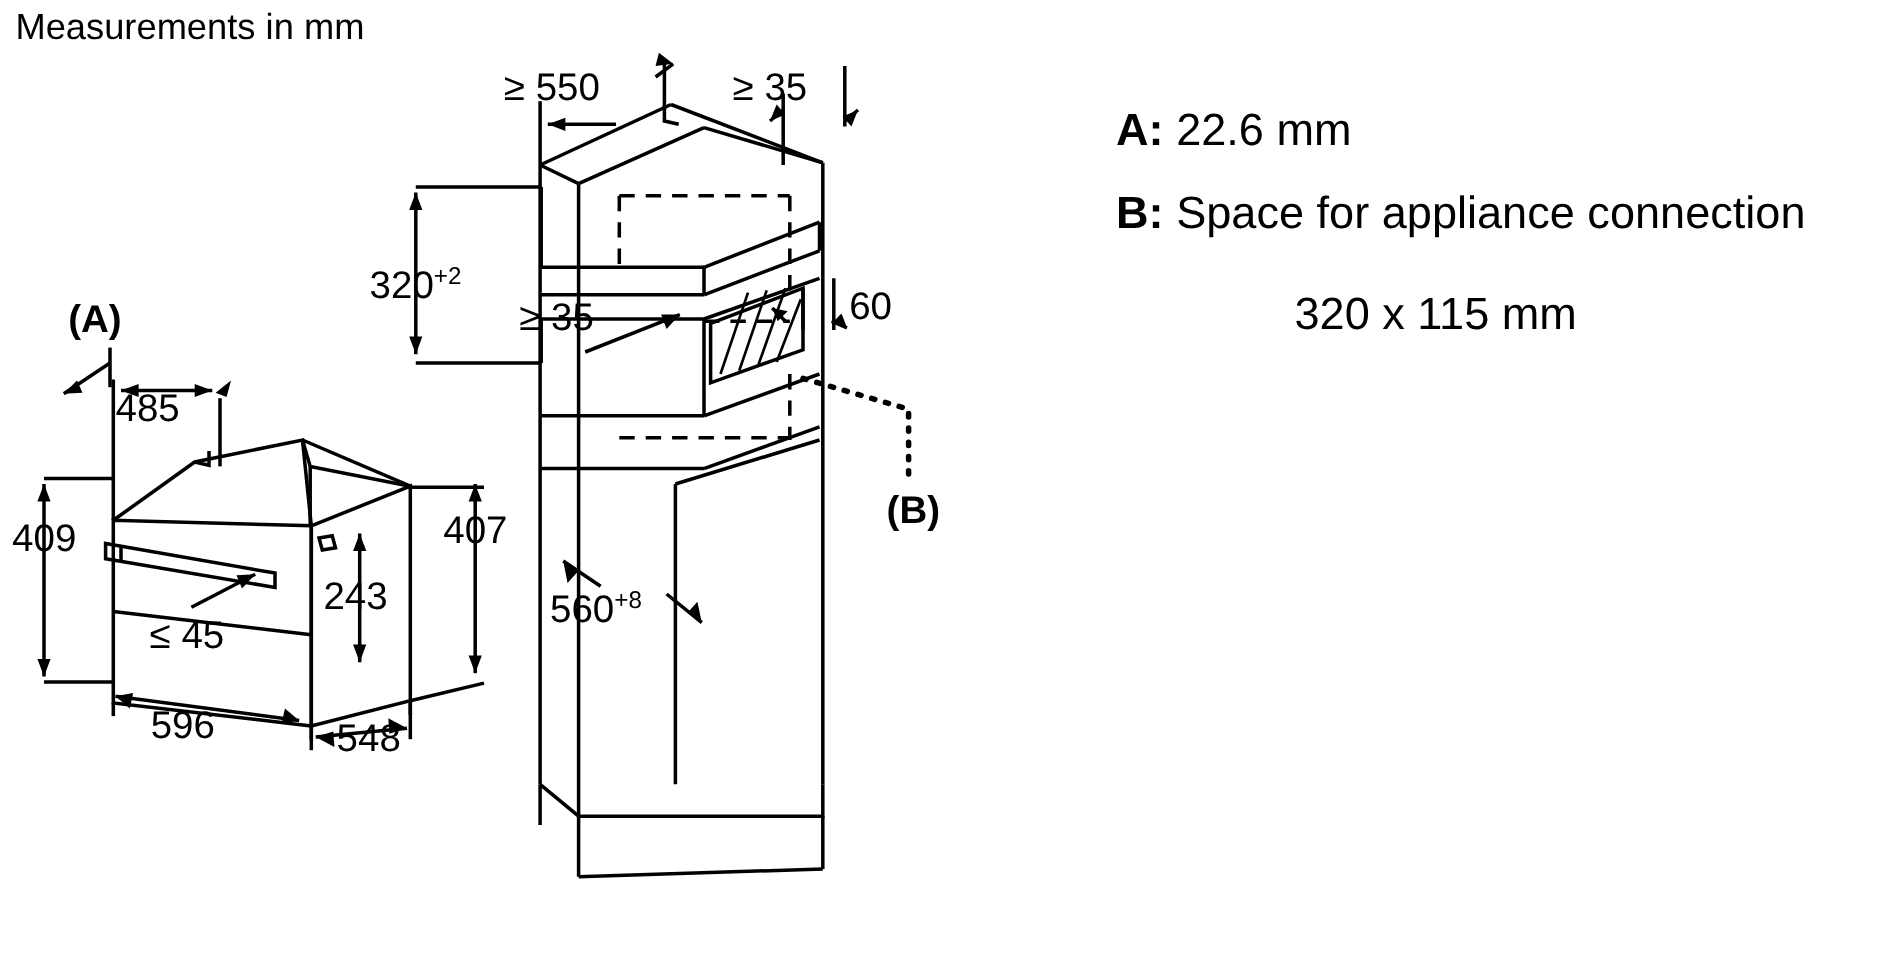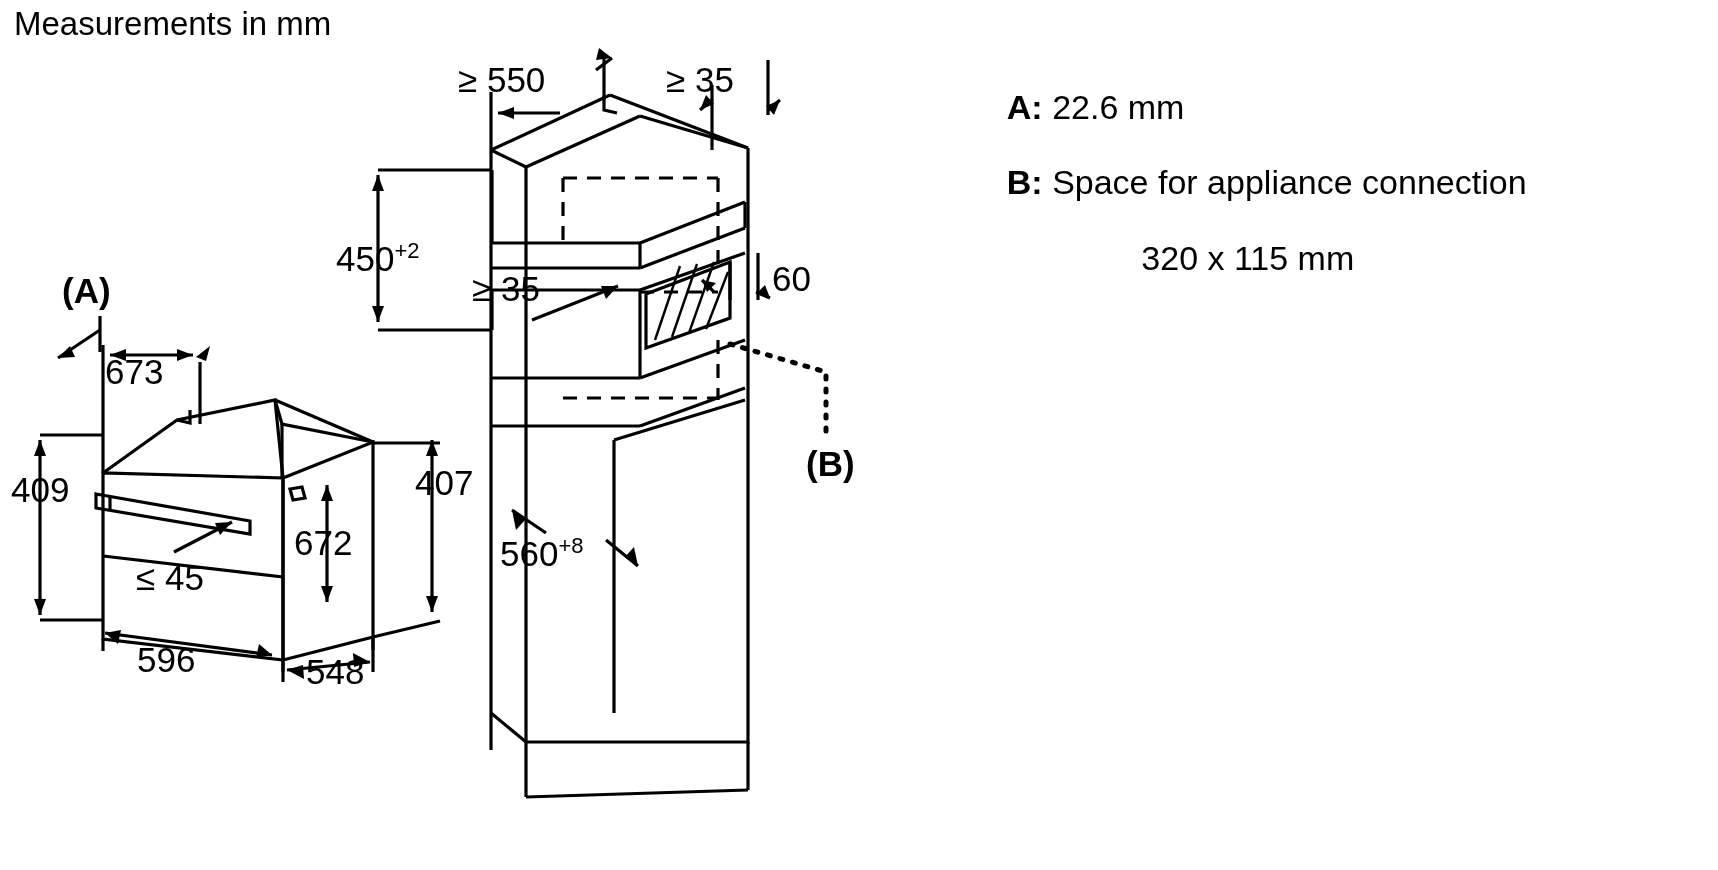--- a/index.html
+++ b/index.html
@@ -28,21 +28,21 @@
     color: #000;
     line-height: 1.12;
   }
   .title {
     font-size: 33px;
   }
   .dim {
     font-size: 35px;
   }
   .legend {
-    font-size: 34px;
+    font-size: 41px;
   }
   .bold {
     font-weight: bold;
   }
   svg {
     position: absolute;
     left: 0;
     top: 0;
   }
   .sup {
@@ -249,31 +249,31 @@
         <path d="M 512 510 l 13 10 l -9 10 z" fill="#000" stroke="none"></path>
         <path d="M 606 540 L 638 566"></path>
         <path d="M 638 566 l -13 -9 l 9 -10 z" fill="#000" stroke="none"></path>
       </g>
     </g>
   </svg>
 
   <div class="lbl title" style="left:14px; top:6px;">Measurements in mm</div>
 
   <div class="lbl dim bold" style="left:62px; top:271px;">(A)</div>
-  <div class="lbl dim" style="left:105px; top:352px;">673</div>
+  <div class="lbl dim" style="left:105px; top:352px;">485</div>
   <div class="lbl dim" style="left:11px; top:470px;">409</div>
-  <div class="lbl dim" style="left:415px; top:463px;">407</div>
-  <div class="lbl dim" style="left:294px; top:523px;">672</div>
+  <div class="lbl dim" style="left:403px; top:463px;">407</div>
+  <div class="lbl dim" style="left:294px; top:523px;">243</div>
   <div class="lbl dim" style="left:136px; top:558px;">≤ 45</div>
   <div class="lbl dim" style="left:137px; top:640px;">596</div>
   <div class="lbl dim" style="left:306px; top:652px;">548</div>
 
   <div class="lbl dim" style="left:458px; top:60px;">≥ 550</div>
   <div class="lbl dim" style="left:666px; top:60px;">≥ 35</div>
-  <div class="lbl dim" style="left:336px; top:239px;"><span>450</span><span class="sup">+2</span></div>
+  <div class="lbl dim" style="left:336px; top:239px;"><span>320</span><span class="sup">+2</span></div>
   <div class="lbl dim" style="left:472px; top:269px;">≥ 35</div>
   <div class="lbl dim" style="left:772px; top:259px;">60</div>
   <div class="lbl dim bold" style="left:806px; top:444px;">(B)</div>
   <div class="lbl dim" style="left:500px; top:534px;"><span>560</span><span class="sup">+8</span></div>
 
   <div class="lbl legend" style="left:969px; top:50px;">
     <span class="bold">A: </span><span>22.6 mm</span>
   </div>
   <div class="lbl legend" style="left:969px; top:125px;text-align:center;">
     <span class="bold">B: </span><span>Space for appliance connection</span>

